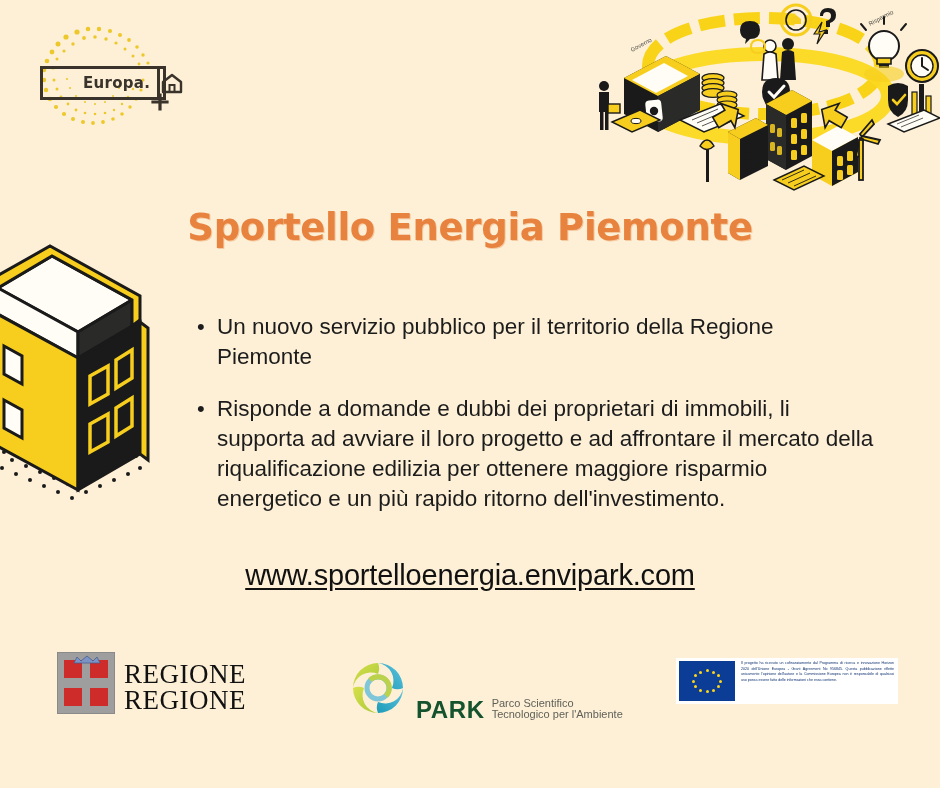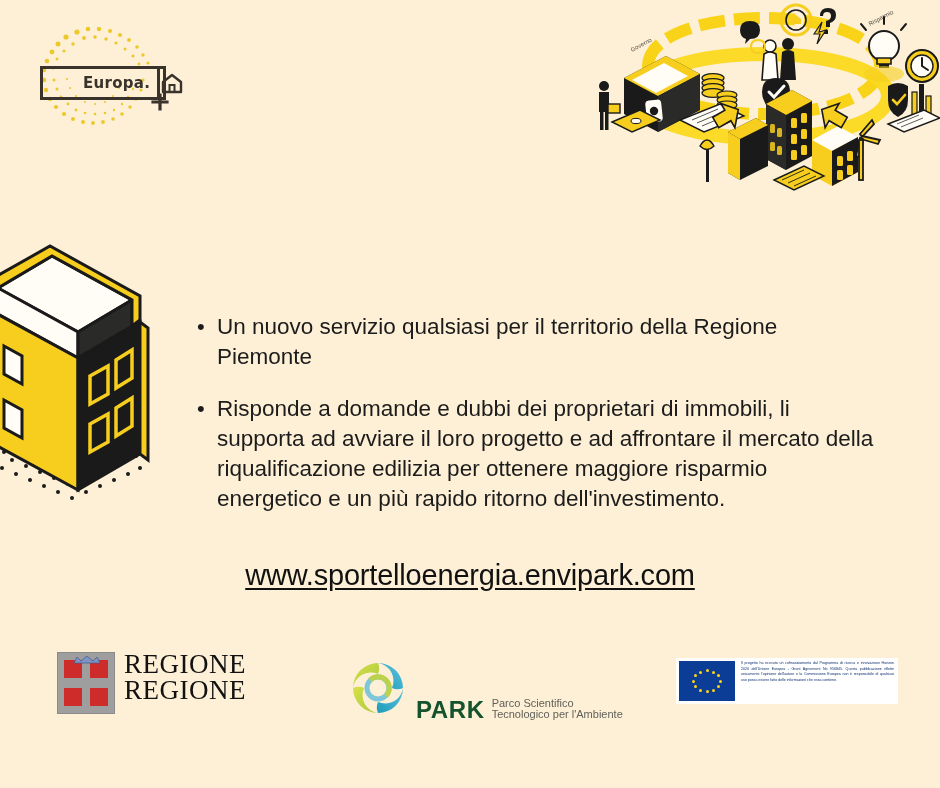--- a/index.html
+++ b/index.html
@@ -80,21 +80,21 @@
     text-underline-offset:3px;
     font-family:"Liberation Sans", sans-serif;
     letter-spacing:-.2px;
   }
 
   
   .footer{
     position:absolute;left:0;top:648px;width:940px;height:80px;
   }
   
-  .rp{position:absolute;left:57px;top:4px;display:flex;align-items:flex-start;}
+  .rp{position:absolute;left:57px;top:4px;display:flex;align-items:flex-end;}
   .rp-shield{
     width:58px;height:62px;background:#9E9E9E;
     position:relative;border:1px solid #8a8a8a;box-sizing:border-box;
   }
   .rp-q{position:absolute;width:18px;height:18px;background:#CE2B2B;}
   .rp-q.a{left:6px;top:7px}.rp-q.b{right:6px;top:7px}
   .rp-q.c{left:6px;bottom:7px}.rp-q.d{right:6px;bottom:7px}
   .rp-crown{position:absolute;left:14px;top:2px;width:30px;height:10px;}
   .rp-txt{
     margin-left:9px;
@@ -446,25 +446,26 @@
 
       <g fill="none" stroke="#F7CE1E" stroke-width="3.5">
         <path d="M100 148 L118 138 L118 166 L100 176 Z"></path>
         <path d="M126 132 L142 122 L142 150 L126 160 Z"></path>
         <path d="M100 196 L118 186 L118 214 L100 224 Z"></path>
         <path d="M126 180 L142 170 L142 198 L126 208 Z"></path>
       </g>
     </g>
   </svg>
 
+  <div class="title">Sportello Energia Piemonte</div>
 
   <div class="bullets">
     <div class="bullet">
       <span class="dot">•</span>
-      <span class="btxt">Un nuovo servizio qualsiasi per il territorio della Regione  Piemonte</span>
+      <span class="btxt">Un nuovo servizio pubblico per il territorio della Regione  Piemonte</span>
     </div>
     <div class="bullet">
       <span class="dot">•</span>
       <span class="btxt">Risponde a domande e dubbi dei proprietari di immobili, li supporta ad avviare il loro progetto e ad affrontare il mercato della riqualificazione edilizia per ottenere maggiore risparmio energetico e un più rapido ritorno dell'investimento.</span>
     </div>
   </div>
 
   <a class="url" href="#">www.sportelloenergia.envipark.com</a>
 
   <div class="footer">

